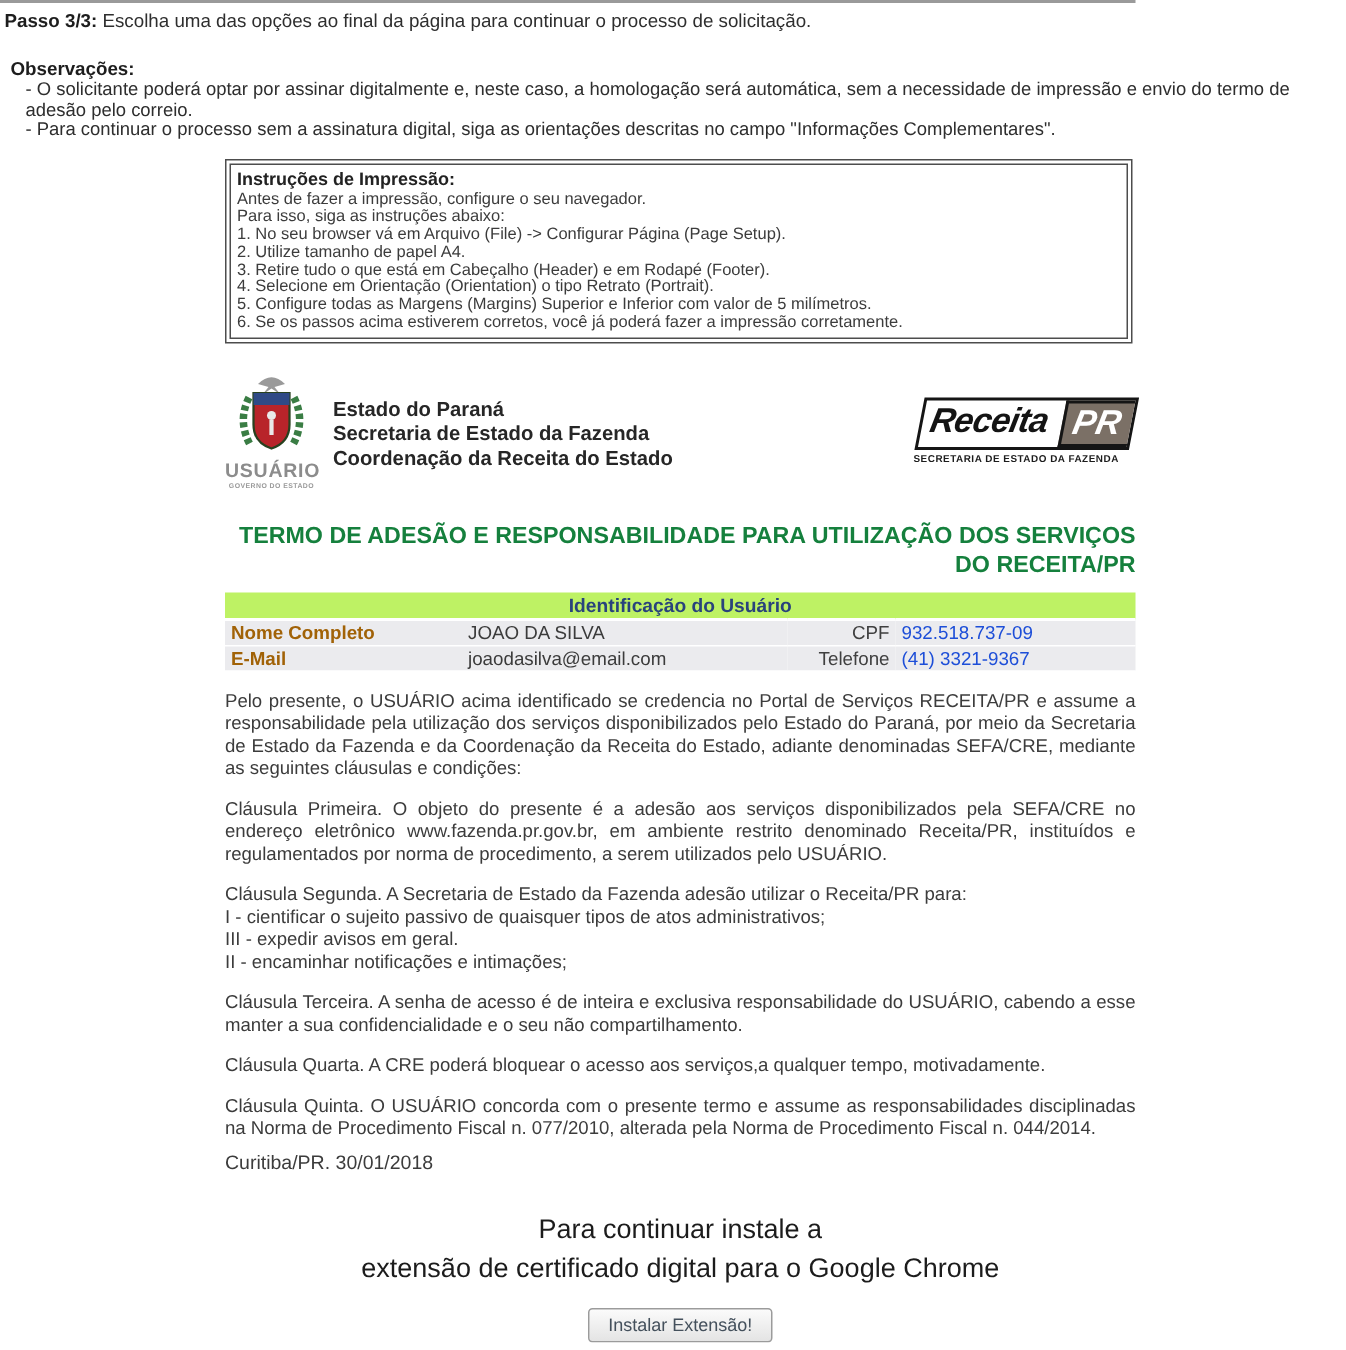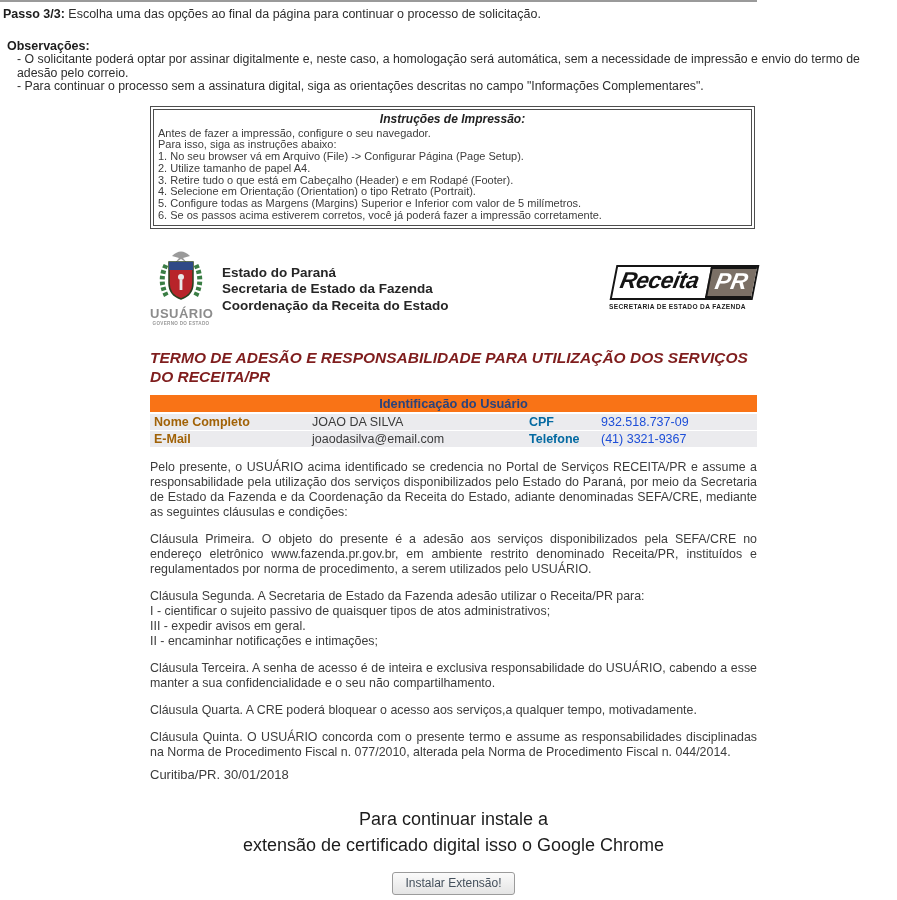--- a/index.html
+++ b/index.html
@@ -20,21 +20,21 @@
   .obs-line { margin-left: 14px; line-height: 13.5px; font-size: 12.3px; }
 
   
   .print-box {
     margin: 12px 0 0 150px;
     width: 605px;
     border: 4px double #4d4d4d;
     padding: 2px 4px 3px 4px;
     color: #3c3c3c;
   }
-  .print-title { text-align: center; font-weight: bold; font-size: 12px; color: #222; margin-bottom: 2px; font-style: italic; }
+  .print-title { font-weight: bold; font-size: 12px; color: #222; margin-bottom: 2px; }
   .print-line { font-size: 11px; line-height: 11.8px; }
 
   
   .doc { margin-left: 150px; width: 607px; }
 
   .doc-header { display: flex; align-items: flex-start; margin-top: 20px; }
   .parana-logo { width: 62px; text-align: center; }
   .parana-name { font-size: 13px; font-weight: bold; color: #8c8c8c; letter-spacing: 0.5px; margin-top: 1px; }
   .parana-sub { font-size: 4.6px; font-weight: bold; color: #9a9a9a; letter-spacing: 0.3px; }
   .org-lines { margin-left: 10px; margin-top: 16px; font-weight: bold; font-size: 13.5px; line-height: 16.5px; color: #262626; }
@@ -52,35 +52,35 @@
     padding: 0 7px 2px 5px; line-height: 27px; letter-spacing: -0.5px;
   }
   .pr-chip {
     font-style: italic; font-weight: bold; font-size: 23px; color: #ffffff;
     background: #7b7066; border: 2px solid #151515; border-right: none;
     margin-left: 3px; padding: 0 7px 2px 5px; line-height: 25px;
   }
   .receita-caption { font-size: 6.6px; font-weight: bold; color: #1c1c1c; letter-spacing: 0.35px; margin-top: 3px; padding-left: 2px; }
 
   .doc-title {
-    margin-top: 22px; text-align: left;
-    font-size: 15.5px; font-weight: bold; line-height: 19px; color: #7f1d1d; font-style: italic;
+    margin-top: 22px; text-align: right;
+    font-size: 15.5px; font-weight: bold; line-height: 19px; color: #15803d;
   }
 
   
   .user-table { width: 100%; border-collapse: collapse; margin-top: 9px; font-size: 12.5px; }
   .user-table td { padding: 1px 4px; height: 17px; }
   .ut-header td {
-    background: #f97316; color: #29437c; font-weight: bold; text-align: center;
+    background: #bef264; color: #29437c; font-weight: bold; text-align: center;
     border-bottom: 2px solid #ffffff; font-size: 12.8px;
   }
   .ut-row td { background: #ebebee; border-bottom: 1px solid #ffffff; }
   .ut-label { color: #a16207; font-weight: bold; width: 158px; }
   .ut-value { color: #3b3b3b; width: 217px; }
-  .ut-label2 { color: #0369a1; font-weight: bold; width: 72px; }
+  .ut-label2 { color: #404040; font-weight: normal; width: 72px; text-align: right; }
   .ut-value2 { color: #1d4ed8; }
 
   
   .para { margin-top: 12px; text-align: justify; line-height: 15px; font-size: 12.4px; color: #3c3c3c; }
   .para-line { text-align: left; line-height: 15px; font-size: 12.4px; color: #3c3c3c; }
   .doc-date { margin-top: 7px; font-size: 13px; color: #3c3c3c; }
 
   
   .extension { text-align: center; margin-top: 24px; }
   .ext-heading { font-size: 18px; font-weight: normal; line-height: 26px; color: #1c1c1c; }
@@ -182,20 +182,20 @@
   </div>
   <p class="para">Cláusula Terceira. A senha de acesso é de inteira e exclusiva responsabilidade do USUÁRIO, cabendo a esse manter a sua confidencialidade e o seu não compartilhamento.</p>
   <p class="para">Cláusula Quarta. A CRE poderá bloquear o acesso aos serviços,a qualquer tempo, motivadamente.</p>
   <p class="para">Cláusula Quinta. O USUÁRIO concorda com o presente termo e assume as responsabilidades disciplinadas na Norma de Procedimento Fiscal n. 077/2010, alterada pela Norma de Procedimento Fiscal n. 044/2014.</p>
 
   <p class="doc-date">Curitiba/PR. 30/01/2018</p>
 
   <div class="extension">
     <div class="ext-heading">
       <span>Para continuar instale a</span><br>
-      <span>extensão de certificado digital isso o Google Chrome</span>
+      <span>extensão de certificado digital para o Google Chrome</span>
     </div>
     <button class="btn install-btn">Instalar Extensão!</button>
     <br>
     
   </div>
 
 </div>
 
 </body></html>

